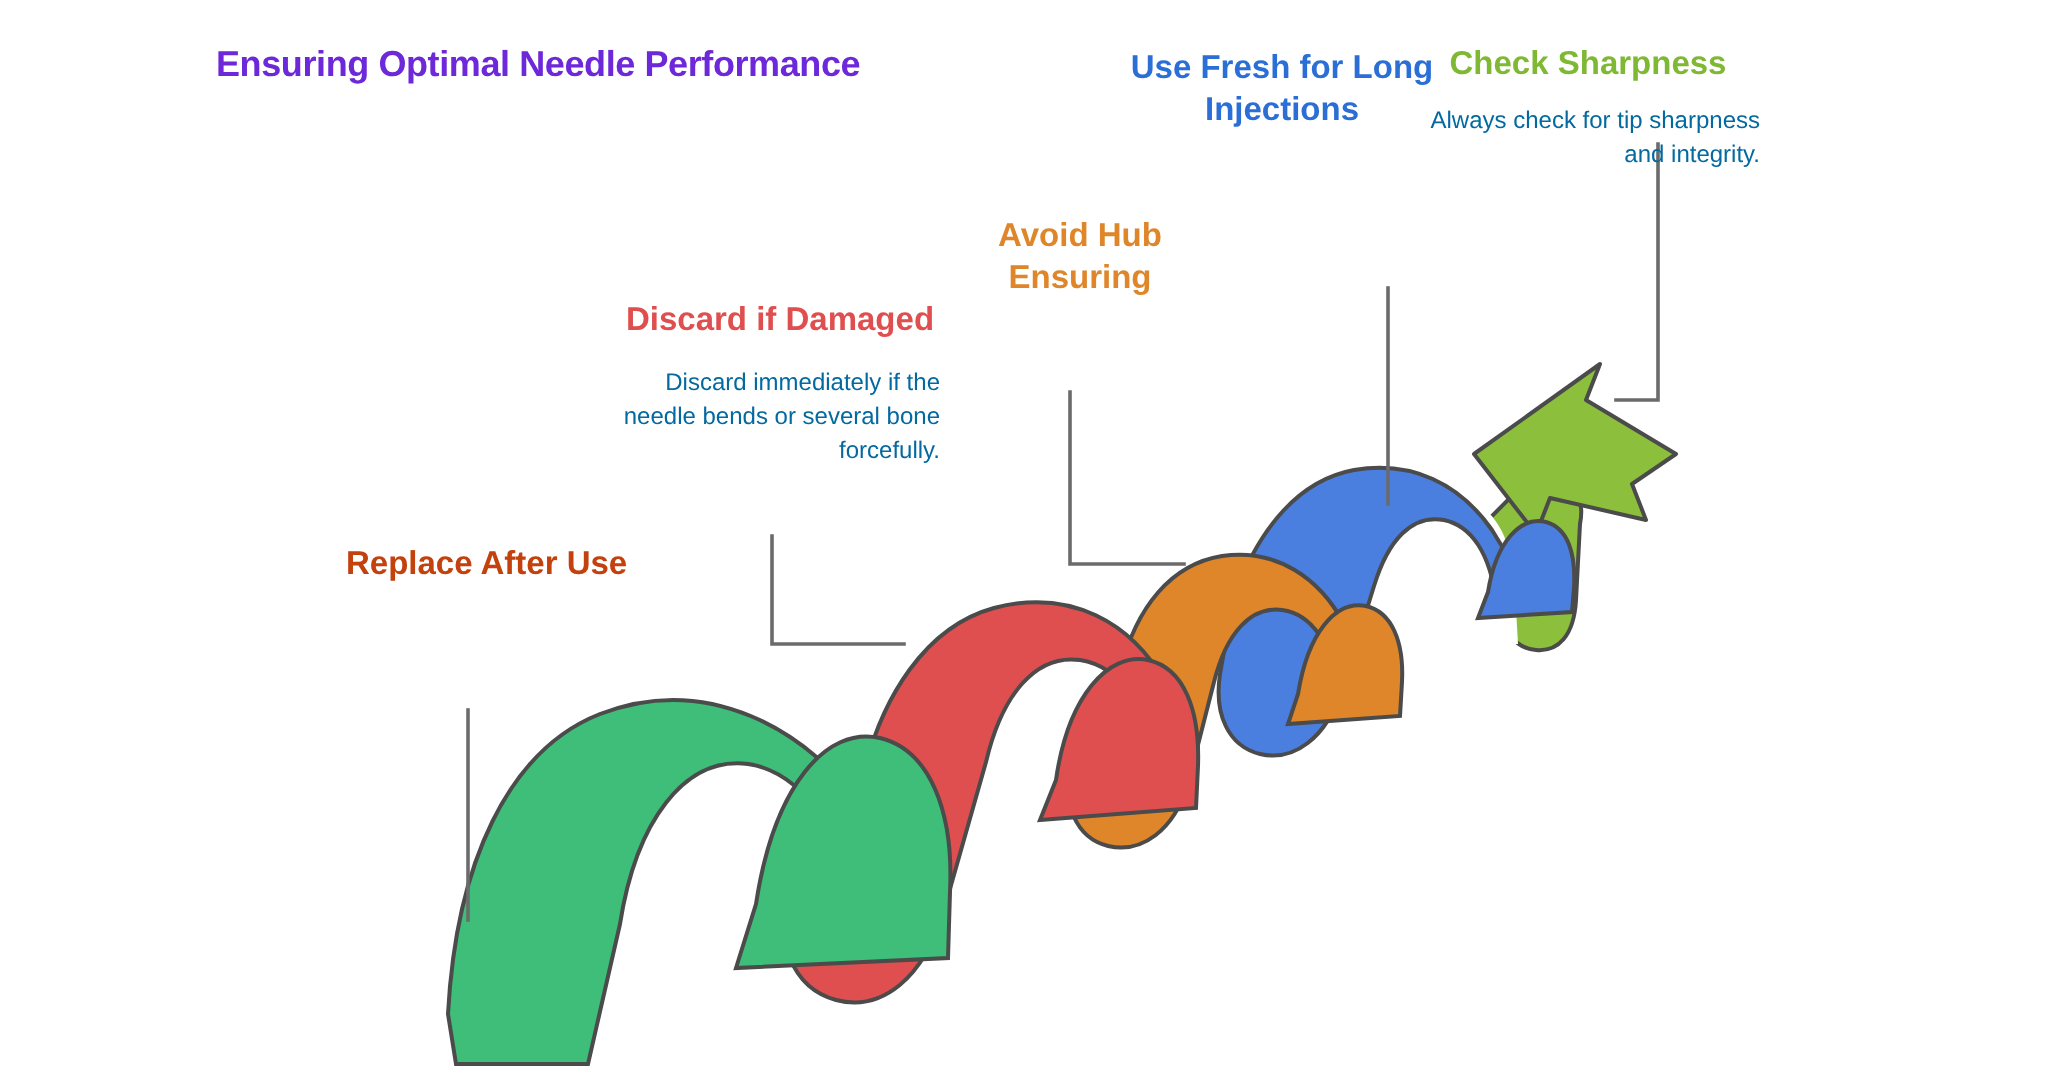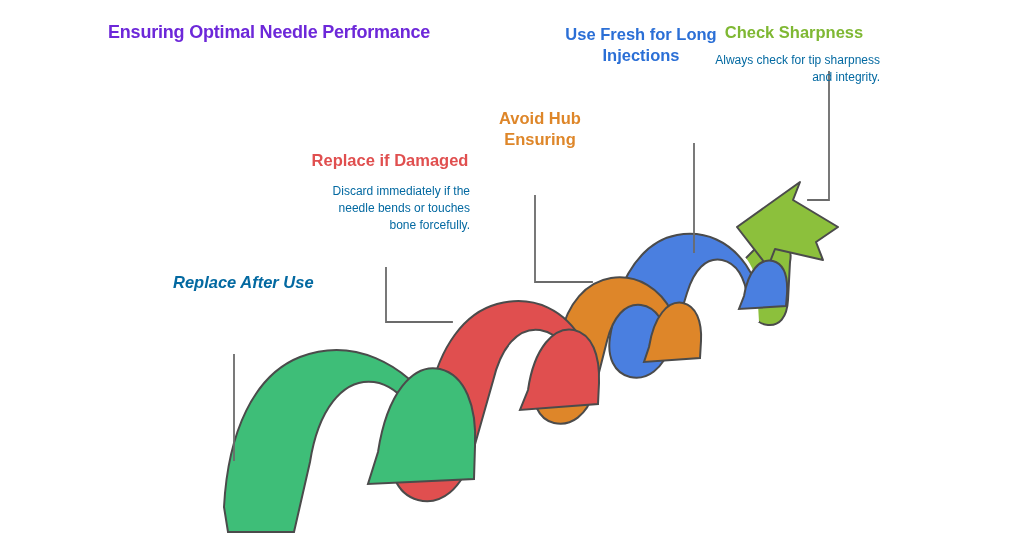--- a/index.html
+++ b/index.html
@@ -181,26 +181,26 @@
       <polyline points="386,268 386,322 452,322"></polyline>
       <polyline points="535,196 535,282 592,282"></polyline>
       <line x1="694" y1="144" x2="694" y2="252"></line>
       <polyline points="829,72 829,200 808,200"></polyline>
     </g>
   </svg>
 
   <div class="page-title">Ensuring Optimal Needle Performance</div>
 
   <div class="step-block" id="step-1">
-    <p class="step-heading" style="color:#0369a1;font-style:italic;">Replace After Use</p>
+    <p class="step-heading" style="color:#c2410c;">Replace After Use</p>
   </div>
 
   <div class="step-block" id="step-2">
-    <p class="step-heading" style="color:#E04F4F;">Replace if Damaged</p>
-    <p class="step-body">Discard immediately if the needle bends or touches bone forcefully.</p>
+    <p class="step-heading" style="color:#E04F4F;">Discard if Damaged</p>
+    <p class="step-body">Discard immediately if the needle bends or several bone forcefully.</p>
   </div>
 
   <div class="step-block" id="step-3">
     <p class="step-heading" style="color:#DE8629;">Avoid Hub Ensuring</p>
   </div>
 
   <div class="step-block" id="step-4">
     <p class="step-heading" style="color:#2B6FD6;">Use Fresh for Long Injections</p>
   </div>
 

